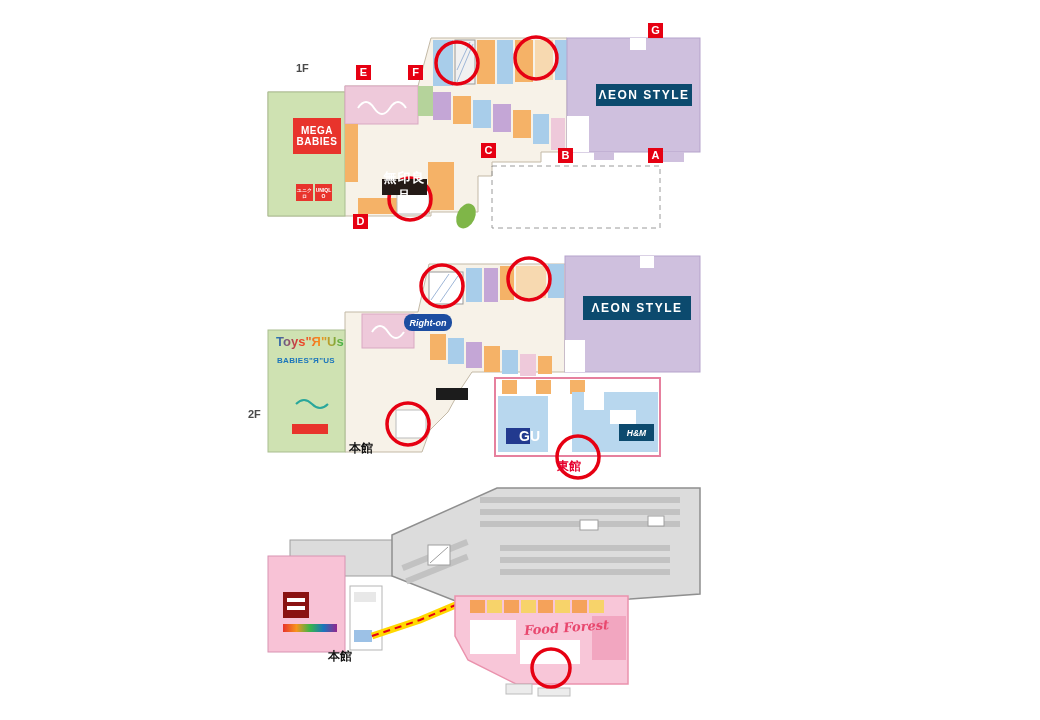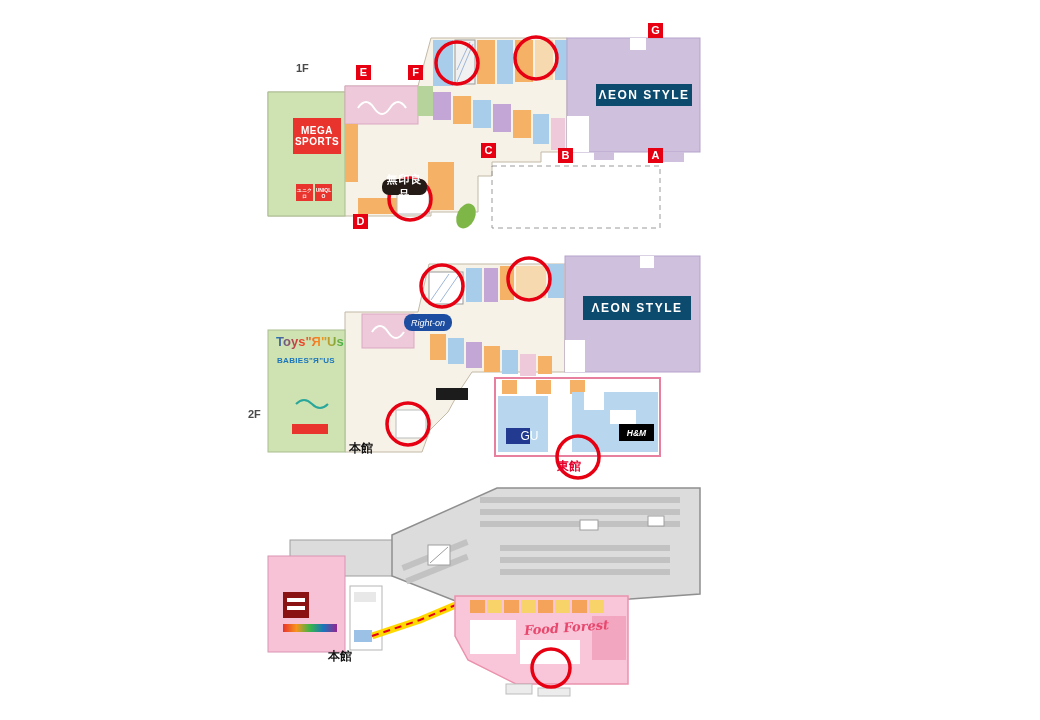--- a/index.html
+++ b/index.html
@@ -7,25 +7,25 @@
           font-family:"Liberation Sans",sans-serif;}
   svg.plan{position:absolute;left:0;top:0;}
   .ov{position:absolute;box-sizing:border-box;}
   .floor-label{font-size:11px;font-weight:bold;color:#4a4a4a;}
   .badge{width:15px;height:15px;background:#e60012;color:#fff;font-weight:bold;
          font-size:11px;line-height:15px;text-align:center;}
   .sign{display:flex;flex-direction:column;align-items:center;justify-content:center;
         color:#fff;text-align:center;}
   .mega{background:#e8342c;font-weight:bold;font-size:10px;line-height:1.15;letter-spacing:.5px;}
   .uni{background:#e8342c;font-size:5px;line-height:1.2;word-break:break-all;font-weight:bold;}
-  .muji{background:#241a16;font-size:11px;font-weight:bold;letter-spacing:1px;border-radius:7px;}
+  .muji{background:#241a16;font-size:13px;font-weight:bold;letter-spacing:1px;}
   .aeon{background:#0c4a6e;font-size:12px;font-weight:bold;letter-spacing:1.5px;}
-  .righton{background:#1c4da1;border-radius:8px;font-size:9px;font-style:italic;font-weight:normal;}
-  .gu{background:#223a8f;font-size:12px;font-weight:normal;padding-left:23px;}
-  .hm{background:#000000;font-size:8.5px;font-weight:bold;font-style:italic;}
+  .righton{background:#1c4da1;border-radius:8px;font-size:9px;font-style:italic;font-weight:bold;}
+  .gu{background:#223a8f;font-size:14px;font-weight:bold;padding-left:23px;}
+  .hm{background:#0c4a6e;font-size:8.5px;font-weight:bold;font-style:italic;}
   .toys{font-size:13px;font-weight:bold;
         background:linear-gradient(90deg,#1b75bb,#e8342c,#f7941d,#39b54a);
         -webkit-background-clip:text;background-clip:text;color:#e8342c;
         -webkit-text-fill-color:transparent;}
   .babies{font-size:8px;font-weight:bold;color:#1b75bb;letter-spacing:.3px;}
   .bldg{font-size:12px;font-weight:bold;color:#111;}
   .bldg.east{color:#e6002d;}
   .foodforest{font-family:"DejaVu Serif",serif;font-style:italic;font-size:13px;
               font-weight:bold;color:#e8486e;transform:rotate(-4deg);}
 </style>
@@ -183,21 +183,21 @@
   <div class="ov badge" style="left:356px;top:65px">E</div>
   <div class="ov badge" style="left:408px;top:65px">F</div>
   <div class="ov badge" style="left:648px;top:23px">G</div>
   <div class="ov badge" style="left:481px;top:143px">C</div>
   <div class="ov badge" style="left:558px;top:148px">B</div>
   <div class="ov badge" style="left:648px;top:148px">A</div>
   <div class="ov badge" style="left:353px;top:214px">D</div>
 
   <div class="ov sign mega" style="left:293px;top:118px;width:48px;height:36px">
     <div>MEGA</div>
-    <div>SPORTS</div>
+    <div>BABIES</div>
   </div>
   <div class="ov sign uni" style="left:296px;top:184px;width:17px;height:17px">ユニクロ</div>
   <div class="ov sign uni" style="left:315px;top:184px;width:17px;height:17px">UNIQLO</div>
   <div class="ov sign muji" style="left:382px;top:179px;width:45px;height:16px">無印良品</div>
   <div class="ov sign aeon" style="left:596px;top:84px;width:96px;height:22px">ΛEON STYLE</div>
 
   <div class="ov toys" style="left:276px;top:334px">Toys"Я"Us</div>
   <div class="ov babies" style="left:277px;top:356px">BABIES"Я"US</div>
   <div class="ov sign righton" style="left:404px;top:314px;width:48px;height:17px">Right-on</div>
   <div class="ov sign aeon" style="left:583px;top:296px;width:108px;height:24px">ΛEON STYLE</div>

